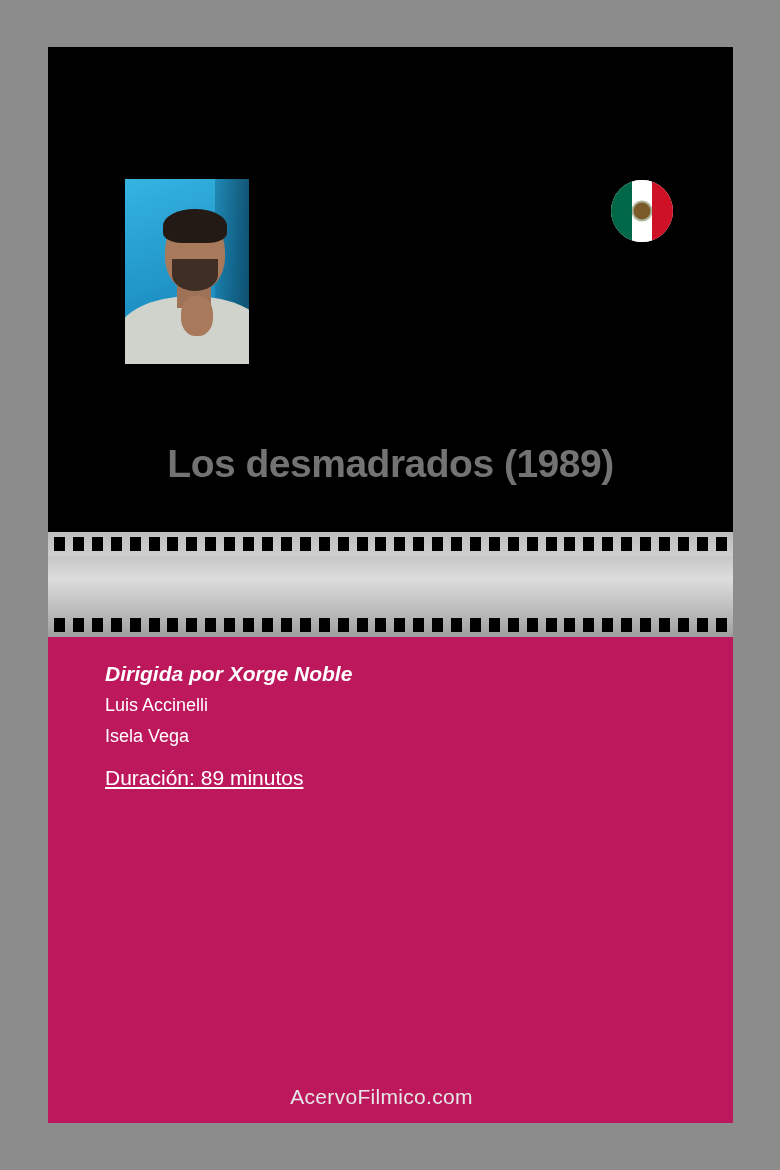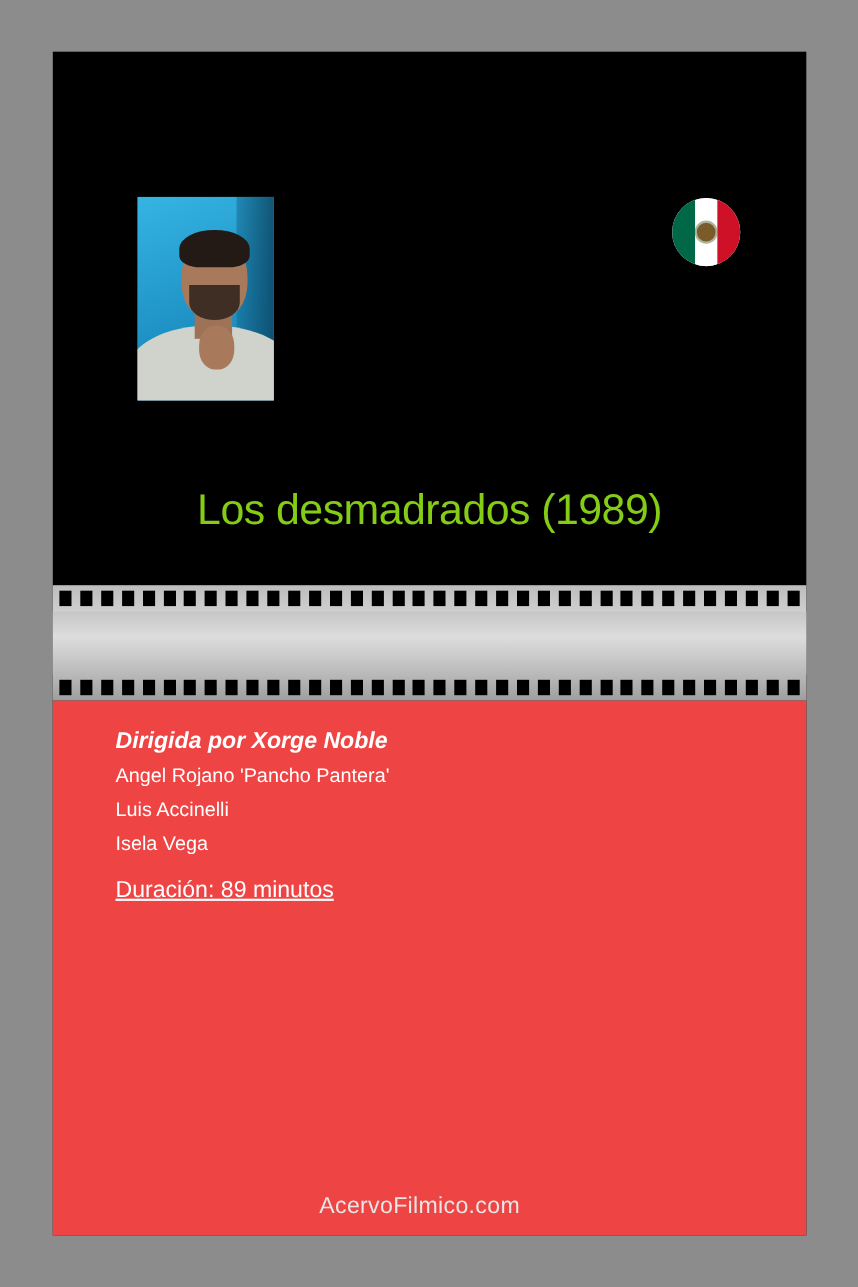--- a/index.html
+++ b/index.html
@@ -134,23 +134,23 @@
     background: #7b5b2a;
     box-shadow: 0 0 0 2px rgba(90,110,60,.5);
   }
 
   .title {
     position: absolute;
     left: 0;
     right: 0;
     top: 395px;
     text-align: center;
-    color: #84cc16;
+    color: #737373;
     font-size: 39px;
-    font-weight: normal;
+    font-weight: bold;
     letter-spacing: -0.5px;
     font-family: "Liberation Sans", sans-serif;
   }
 
   
   .filmstrip {
     position: relative;
     width: 100%;
     height: 105px;
     background: linear-gradient(180deg, #bdbdbd 0%, #d6d6d6 32%, #c9c9c9 64%, #9e9e9e 100%);
@@ -179,21 +179,21 @@
     top: 24px;
     height: 57px;
     background: linear-gradient(180deg, #c6c6c6 0%, #dddddd 40%, #b9b9b9 100%);
   }
 
   
   .credits {
     position: relative;
     width: 100%;
     height: 486px;
-    background: #ef4444;
+    background: #be185d;
     color: #ffffff;
     padding: 25px 0 0 57px;
     box-sizing: border-box;
   }
   .director {
     font-size: 21px;
     font-weight: bold;
     font-style: italic;
     margin: 0 0 9px 0;
   }
@@ -323,21 +323,20 @@
         <div class="perf"></div>
         <div class="perf"></div>
         <div class="perf"></div>
         <div class="perf"></div>
         <div class="perf"></div>
     </div>
   </div>
 
   <div class="credits">
     <p class="director">Dirigida por Xorge Noble</p>
-    <p class="credit-line">Angel Rojano 'Pancho Pantera'</p>
     <p class="credit-line">Luis Accinelli</p>
     <p class="credit-line">Isela Vega</p>
     <p class="duration">Duración: 89 minutos</p>
 
     <div class="watermark">AcervoFilmico.com</div>
   </div>
 
 </div>
 
 </body></html>

